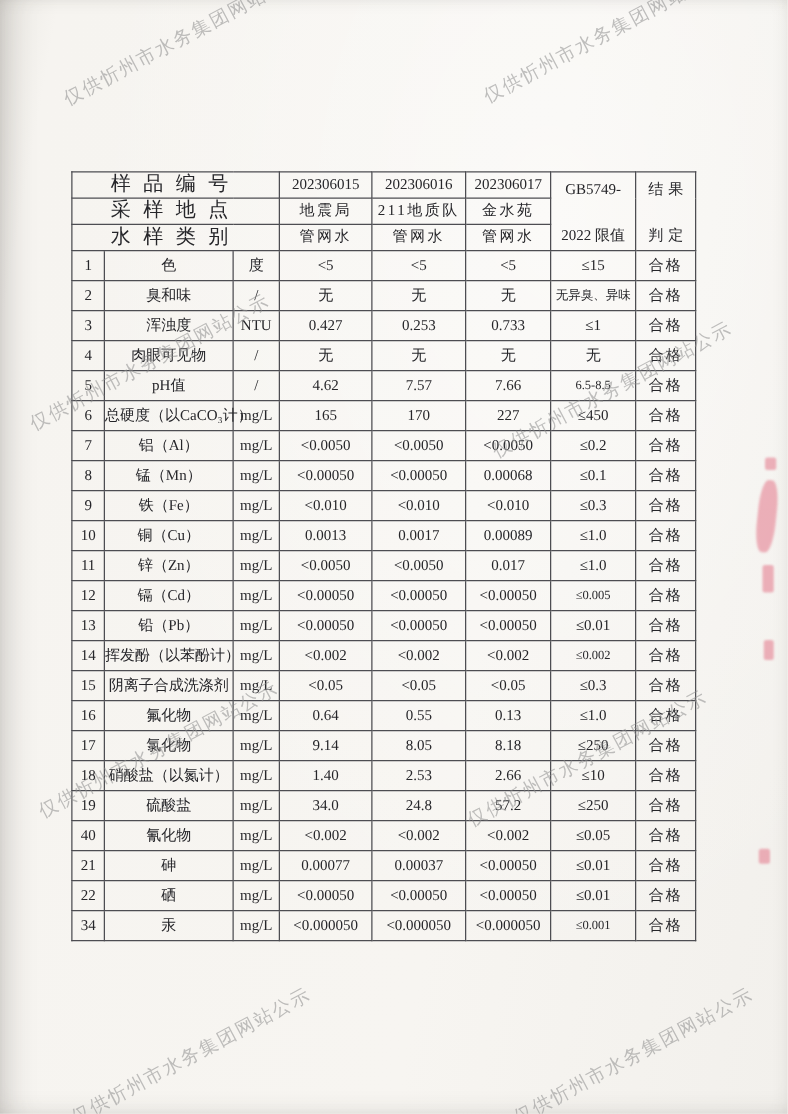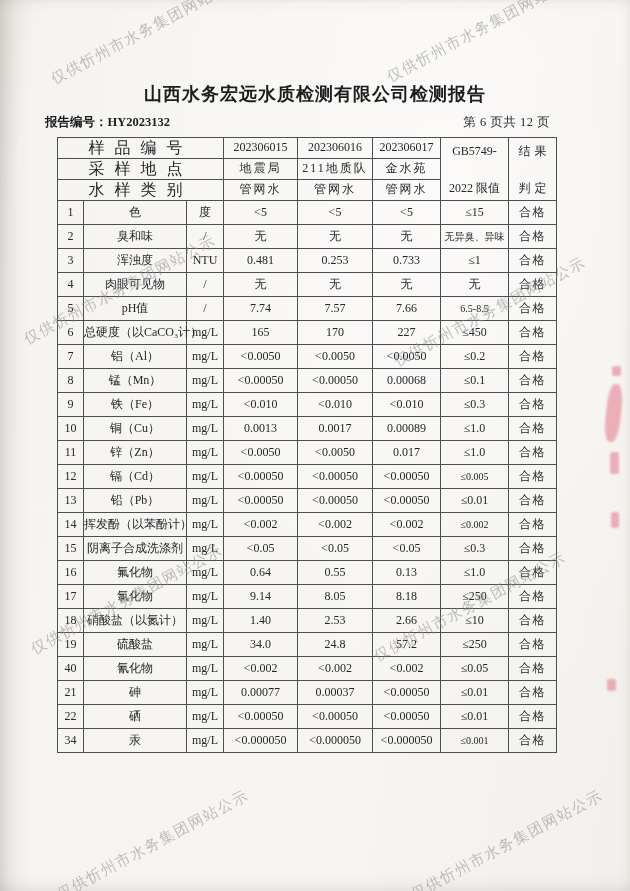--- a/index.html
+++ b/index.html
@@ -115,25 +115,20 @@
   <div class="wm" style="left: 470px; top: 607px; color: rgb(142, 142, 142);">仅供忻州市水务集团网站公示</div>
   <div class="wm" style="left: 153px; top: 845px; color: rgb(142, 142, 142);">仅供忻州市水务集团网站公示</div>
   <div class="wm" style="left: 507px; top: 845px; color: rgb(142, 142, 142);">仅供忻州市水务集团网站公示</div>
 
   <div class="redmark" style="left: 612px; top: 366px; width: 9px; height: 10px; background: rgb(226, 107, 128);"></div>
   <div class="redmark" style="left: 606px; top: 384px; width: 15px; height: 58px; transform: rotate(6deg); border-radius: 40%; background: rgb(226, 107, 128);"></div>
   <div class="redmark" style="left: 610px; top: 452px; width: 9px; height: 22px; background: rgb(226, 107, 128);"></div>
   <div class="redmark" style="left: 611px; top: 512px; width: 8px; height: 16px; background: rgb(226, 107, 128);"></div>
   <div class="redmark" style="left: 607px; top: 679px; width: 9px; height: 12px; background: rgb(226, 107, 128);"></div>
 
-  <div class="title">山西水务宏远水质检测有限公司检测报告</div>
-  <div class="meta">
-    <span class="report-no">报告编号：HY2023132</span>
-    <span class="page-ind">第 6 页共 12 页</span>
-  </div>
 
   <table class="results">
     <colgroup>
       <col style="width:26px">
         <col style="width:103px">
         <col style="width:37px">
       <col style="width:74px">
         <col style="width:75px">
         <col style="width:68px">
       <col style="width:68px">
@@ -189,41 +184,41 @@
           <td>无</td>
           <td>无</td>
           <td>无</td>
           <td class="limit-small">无异臭、异味</td>
           <td class="verdict">合格</td>
         </tr>
         <tr>
           <td>3</td>
           <td class="name-cell">浑浊度</td>
           <td>NTU</td>
-          <td>0.481</td>
+          <td>0.427</td>
           <td>0.253</td>
           <td>0.733</td>
           <td>≤1</td>
           <td class="verdict">合格</td>
         </tr>
         <tr>
           <td>4</td>
           <td class="name-cell">肉眼可见物</td>
           <td>/</td>
           <td>无</td>
           <td>无</td>
           <td>无</td>
           <td>无</td>
           <td class="verdict">合格</td>
         </tr>
         <tr>
           <td>5</td>
           <td class="name-cell">pH值</td>
           <td>/</td>
-          <td>7.74</td>
+          <td>4.62</td>
           <td>7.57</td>
           <td>7.66</td>
           <td class="limit-small">6.5-8.5</td>
           <td class="verdict">合格</td>
         </tr>
         <tr>
           <td>6</td>
           <td class="name-cell">总硬度（以CaCO₃计）</td>
           <td>mg/L</td>
           <td>165</td>

